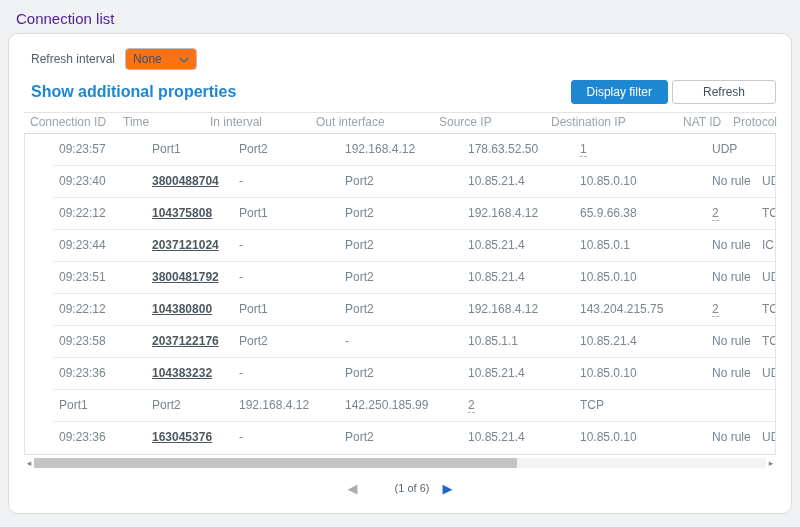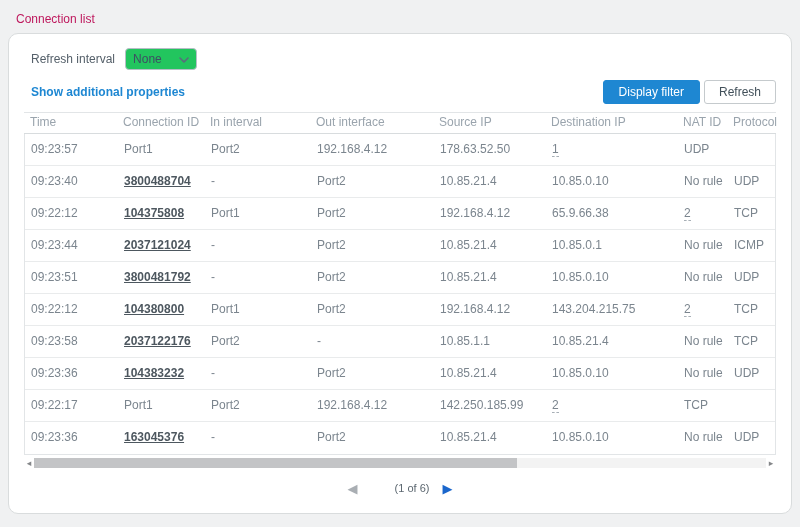--- a/index.html
+++ b/index.html
@@ -4,81 +4,82 @@
 <style>
   * { margin:0; padding:0; box-sizing:border-box; }
   html,body { width:800px; height:527px; }
   body {
     background:#f0f1f2;
     font-family:"Liberation Sans","DejaVu Sans",sans-serif;
     color:#7b858e;
     overflow:hidden;
   }
   .page-title {
-    font-size:12px;
-    color:#be185d;
+    font-size:15px;
+    color:#4c1d95;
     padding:9px 16px 4px 16px;
     line-height:20px;
   }
   .panel {
     margin:0 8px;
     background:#ffffff;
     border:1px solid #d9dcdd;
     border-radius:10px;
     padding:14px 15px;
   }
   
   .row-refresh {
     display:flex; align-items:center; height:22px; margin-left:7px;
   }
   .row-refresh label { font-size:12px; color:#55606a; margin-right:10px; }
   .select {
     width:72px; height:22px;
     border:1px solid #b6bec6; border-radius:4px;
     display:flex; align-items:center; justify-content:space-between;
     padding:0 7px; font-size:12px; color:#3d4f63;
-    cursor:pointer; background:#22c55e;
+    cursor:pointer; background:#f97316;
   }
   .select svg { flex:0 0 auto; }
   
   .row-actions {
     display:flex; align-items:center; justify-content:space-between;
     margin-top:10px; height:24px;
   }
   .link {
-    font-size:12px; color:var(--accent,#1e87d2);
+    font-size:16px; color:var(--accent,#1e87d2);
     text-decoration:none; margin-left:7px; cursor:pointer; font-weight:bold;
   }
   .btns { display:flex; gap:4px; }
   .btn { height:24px; font-size:12px; border-radius:3px; cursor:pointer;
          font-family:inherit; }
   .btn-primary {
     background:var(--accent,#1e87d2); color:#ffffff; border:1px solid var(--accent,#1e87d2);
     padding:0 15px;
   }
   .btn-secondary {
     background:#ffffff; color:#42505a; border:1px solid #c5cacd;
-    padding:0 14px;
+    padding:0 30px;
   }
   
   .table { margin-top:8px; font-size:12px; }
   .thead-row, .tr {
     display:grid;
     grid-template-columns:93px 87px 106px 123px 112px 132px 50px 1fr;
   }
   .thead-row {
     border-top:1px solid #e2e5e7;
     border-bottom:1px solid #d8dcde;
     color:#9aa4ad;
   }
   .thead-row .th { padding:3px 0 5px 6px; line-height:12px; }
   .tbody {
     border-left:1px solid #e2e5e7;
     border-right:1px solid #e2e5e7;
     border-bottom:1px solid #e2e5e7;
+    padding-left:28px;
   }
   .tr { height:32px; line-height:31px; border-bottom:1px solid #e9ebec; color:#7b858e; }
   .tr:last-child { border-bottom:none; }
   .td { padding-left:6px; white-space:nowrap; overflow:hidden; }
   .conn-link {
     font-weight:bold; color:#4d575f; text-decoration:underline; cursor:pointer;
   }
   .nat-link {
     color:#7b858e; text-decoration:none; cursor:pointer;
     border-bottom:1px dashed #a7afb6; line-height:14px; display:inline-block;
@@ -121,22 +122,22 @@
   <div class="row-actions">
     <a class="link">Show additional properties</a>
     <div class="btns">
       <button class="btn btn-primary">Display filter</button>
       <button class="btn btn-secondary">Refresh</button>
     </div>
   </div>
 
   <div class="table">
     <div class="thead-row">
+        <div class="th">Connection ID</div>
         <div class="th">Time</div>
-        <div class="th">Connection ID</div>
         <div class="th">In interval</div>
         <div class="th">Out interface</div>
         <div class="th">Source IP</div>
         <div class="th">Destination IP</div>
         <div class="th">NAT ID</div>
         <div class="th">Protocol</div>
       </div>
     <div class="tbody">
         <div class="tr">
           <div class="td">09:23:57</div>
@@ -211,21 +212,20 @@
           <div class="td">09:23:36</div>
           <div class="td"><a class="conn-link">104383232</a></div>
           <div class="td">-</div>
           <div class="td">Port2</div>
           <div class="td">10.85.21.4</div>
           <div class="td">10.85.0.10</div>
           <div class="td">No rule</div>
           <div class="td">UDP</div>
         </div>
         <div class="tr">
-          <div class="td">09:22:17</div>
           <div class="td">Port1</div>
           <div class="td">Port2</div>
           <div class="td">192.168.4.12</div>
           <div class="td">142.250.185.99</div>
           <div class="td"><a class="nat-link">2</a></div>
           <div class="td">TCP</div>
         </div>
         <div class="tr">
           <div class="td">09:23:36</div>
           <div class="td"><a class="conn-link">163045376</a></div>

